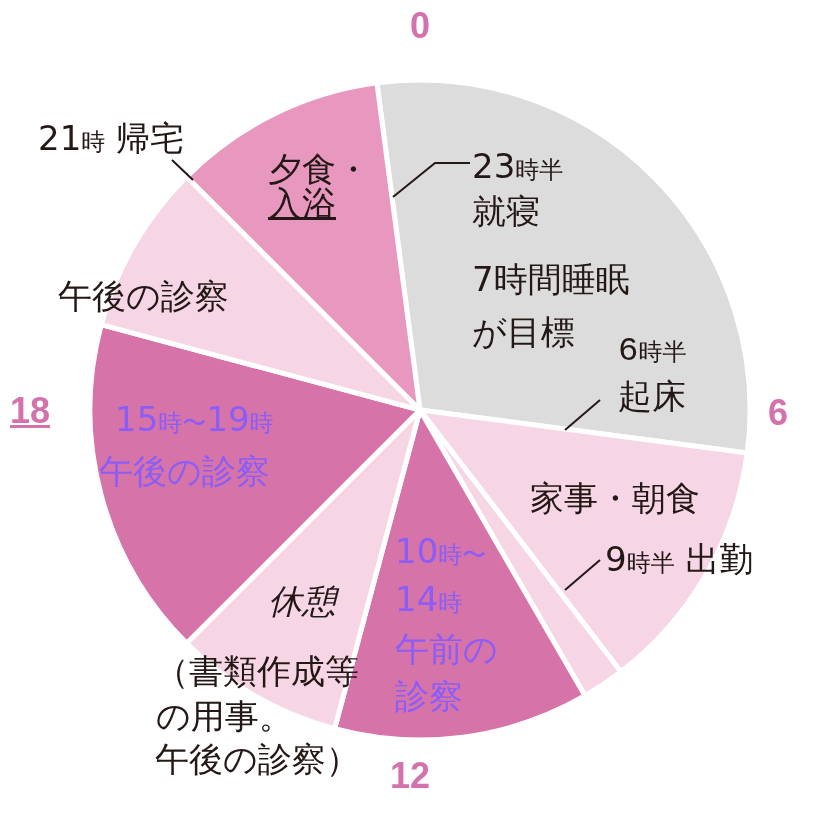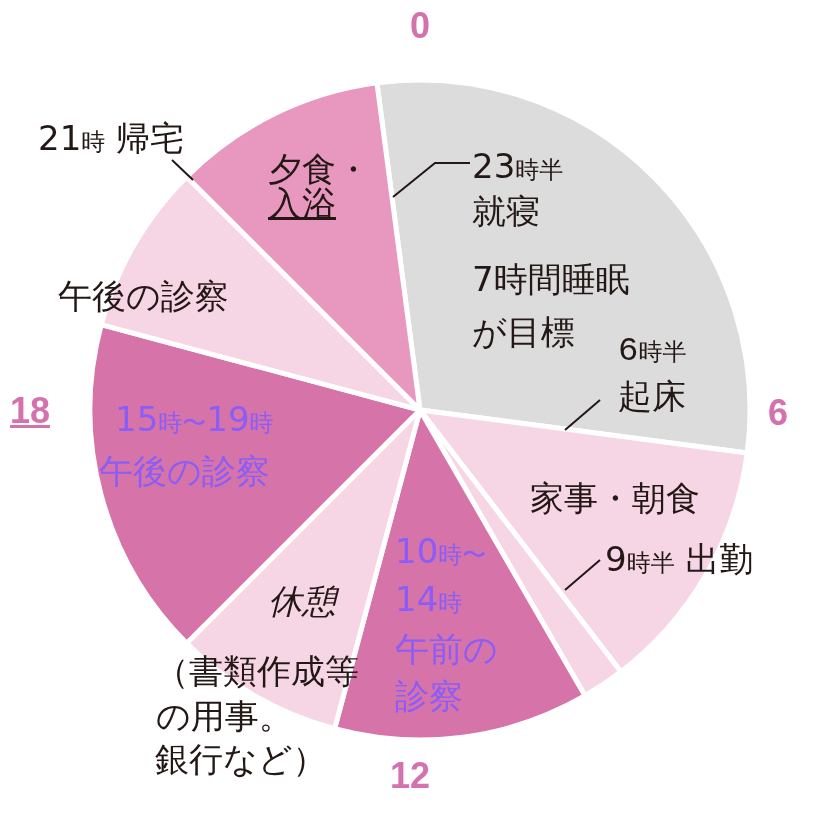--- a/index.html
+++ b/index.html
@@ -48,21 +48,21 @@
 <div class="lbl" style="left:605px;top:538px;"><span>9</span><span class="sm">時半</span> <span>出勤</span></div>
 
 <div class="lbl w" style="left:395px;top:530px;"><span>10</span><span class="sm">時〜</span></div>
 <div class="lbl w" style="left:395px;top:578px;"><span>14</span><span class="sm">時</span></div>
 <div class="lbl w" style="left:395px;top:628px;">午前の</div>
 <div class="lbl w" style="left:395px;top:675px;">診察</div>
 
 <div class="lbl" style="left:268px;top:580px;font-style:italic;">休憩</div>
 <div class="lbl" style="left:155px;top:650px;">（書類作成等</div>
 <div class="lbl" style="left:156px;top:695px;">の用事。</div>
-<div class="lbl" style="left:155px;top:738px;">銀行など）</div>
+<div class="lbl" style="left:155px;top:738px;">午後の診察）</div>
 
 <div class="lbl w" style="left:115px;top:398px;"><span>15</span><span class="sm">時〜</span><span>19</span><span class="sm">時</span></div>
 <div class="lbl w" style="left:99px;top:450px;">午後の診察</div>
 
 <div class="lbl" style="left:58px;top:275px;">午後の診察</div>
 <div class="lbl" style="left:268px;top:148px;">夕食・</div>
 <div class="lbl" style="left:268px;top:182px;text-decoration:underline;">入浴</div>
 <div class="lbl" style="left:22px;top:117px;margin-left:16px;"><span>21</span><span class="sm">時</span> <span>帰宅</span></div>
 
 </body></html>

